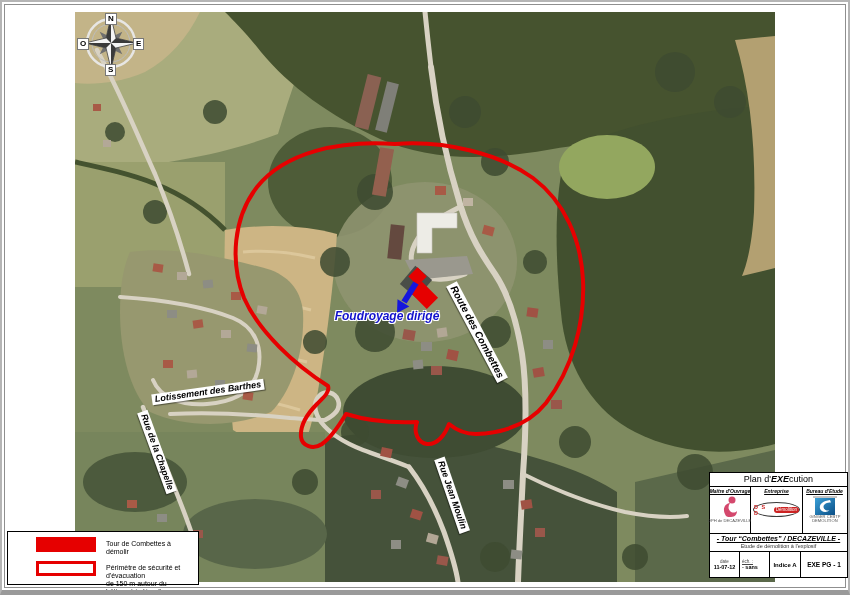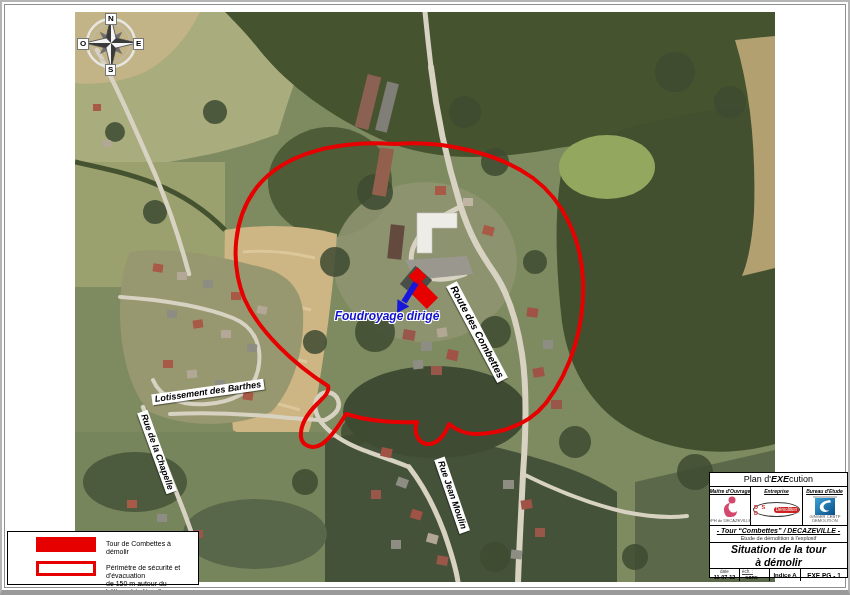--- a/index.html
+++ b/index.html
@@ -288,24 +288,20 @@
           <span>DEMOLITION</span>
         </div>
       </div>
     </div>
 
     <div class="tb-project">
       <div class="tb-project-line">- Tour “Combettes” / DECAZEVILLE -</div>
       <div class="tb-project-sub">Etude de démolition à l'explosif</div>
     </div>
 
-    <div class="tb-title">
-      <div>Situation de la tour</div>
-      <div>à démolir</div>
-    </div>
 
     <div class="tb-footer">
       <div class="tb-cell tb-cell-date">
         <span class="tb-small-label">date</span>
         <span class="tb-small-value">11-07-12</span>
       </div>
       <div class="tb-cell tb-cell-scale">
         <span class="tb-small-label u">éch. :</span>
         <span class="tb-small-value">- sans</span>
       </div>

